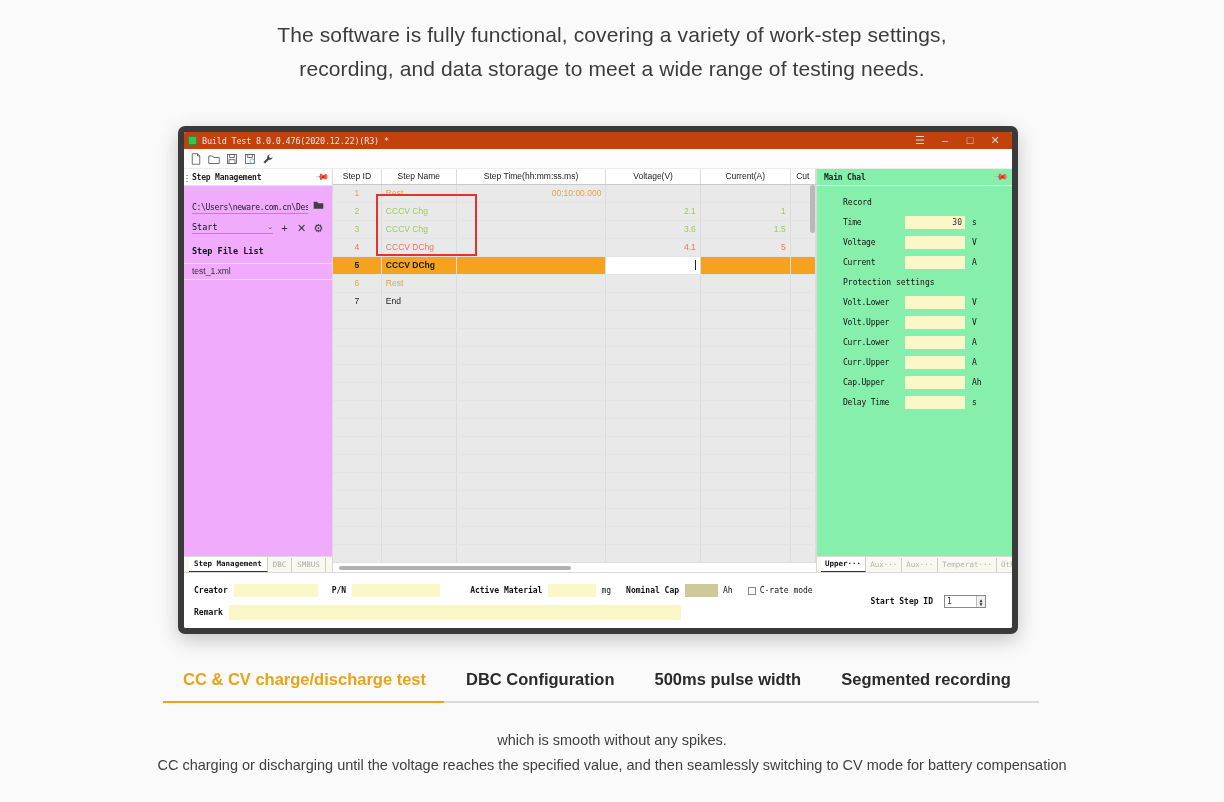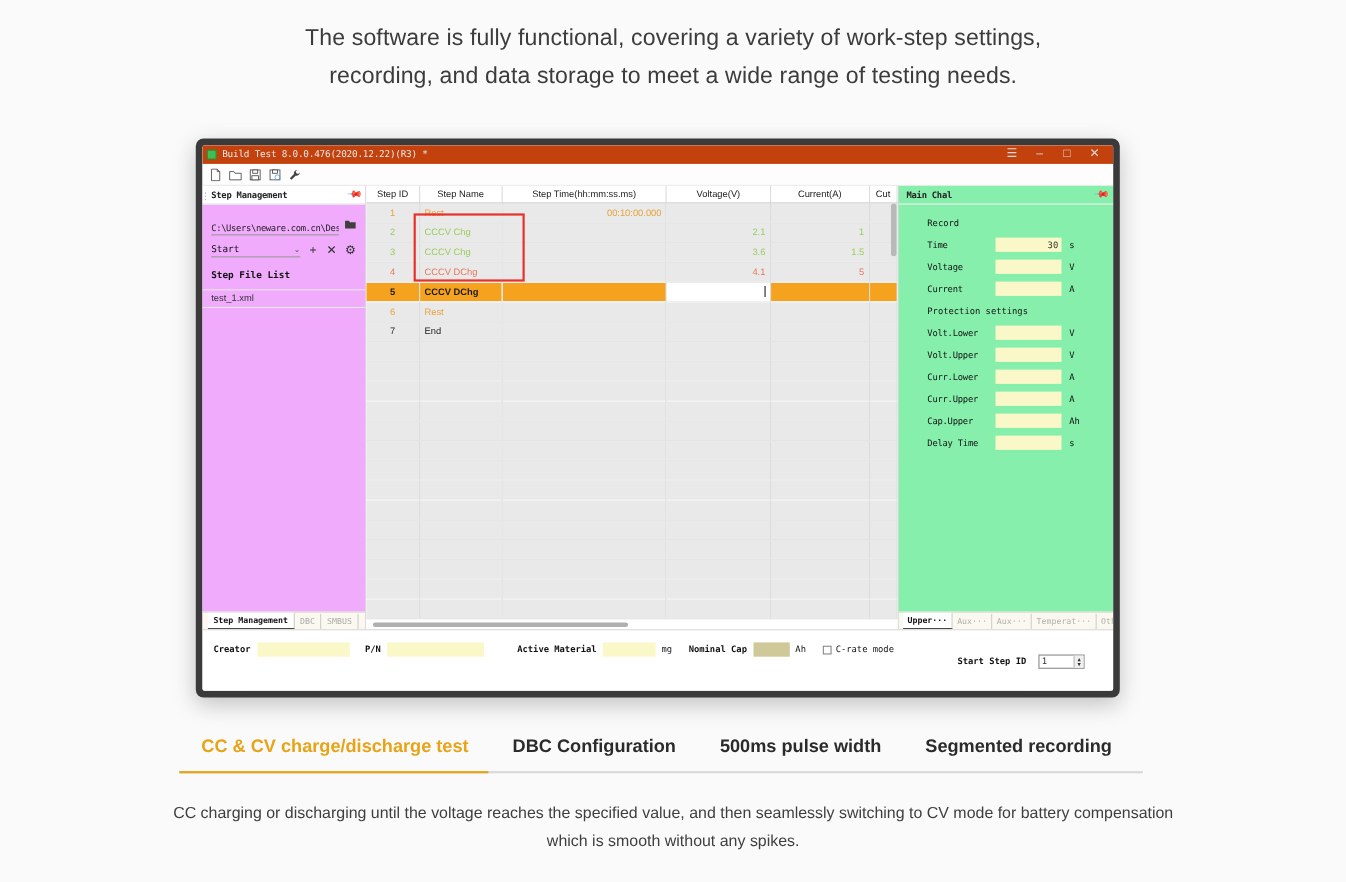--- a/index.html
+++ b/index.html
@@ -763,20 +763,24 @@
         <span class="bf-in" style="width:88px"></span>
         <span class="bf-lab" style="margin-left:30px">Active Material</span>
         <span class="bf-in" style="width:48px"></span>
         <span class="bf-lab" style="margin-left:5px;font-weight:normal">mg</span>
         <span class="bf-lab" style="margin-left:9px">Nominal Cap</span>
         <span class="bf-in olive" style="width:33px"></span>
         <span class="bf-lab" style="margin-left:5px;font-weight:normal">Ah</span>
         <span class="chk" style="margin-left:9px"></span>
         <span class="bf-lab" style="font-weight:normal">C-rate mode</span>
       </div>
+      <div class="bf-row" style="margin-top:3px">
+        <span class="bf-lab">Remark</span>
+        <span class="bf-in" style="width:452px;height:15px"></span>
+      </div>
       <div class="start-wrap">
         <span class="bf-lab">Start Step ID</span>
         <span class="spin">
           <span>1</span>
           <span class="spin-arrows">
               <span>▲</span>
               <span>▼</span>
             </span>
         </span>
       </div>
@@ -791,15 +795,15 @@
       <div class="tab">DBC Configuration</div>
       <div class="tab">500ms pulse width</div>
       <div class="tab">Segmented recording</div>
     </div>
   <div class="tab-underline">
     <div class="active-bar"></div>
   </div>
 </div>
 
 <div class="caption">
+  <div>which is smooth without any spikes.</div>
   <div>CC charging or discharging until the voltage reaches the specified value, and then seamlessly switching to CV mode for battery compensation</div>
-  <div>which is smooth without any spikes.</div>
 </div>
 
 </body></html>

